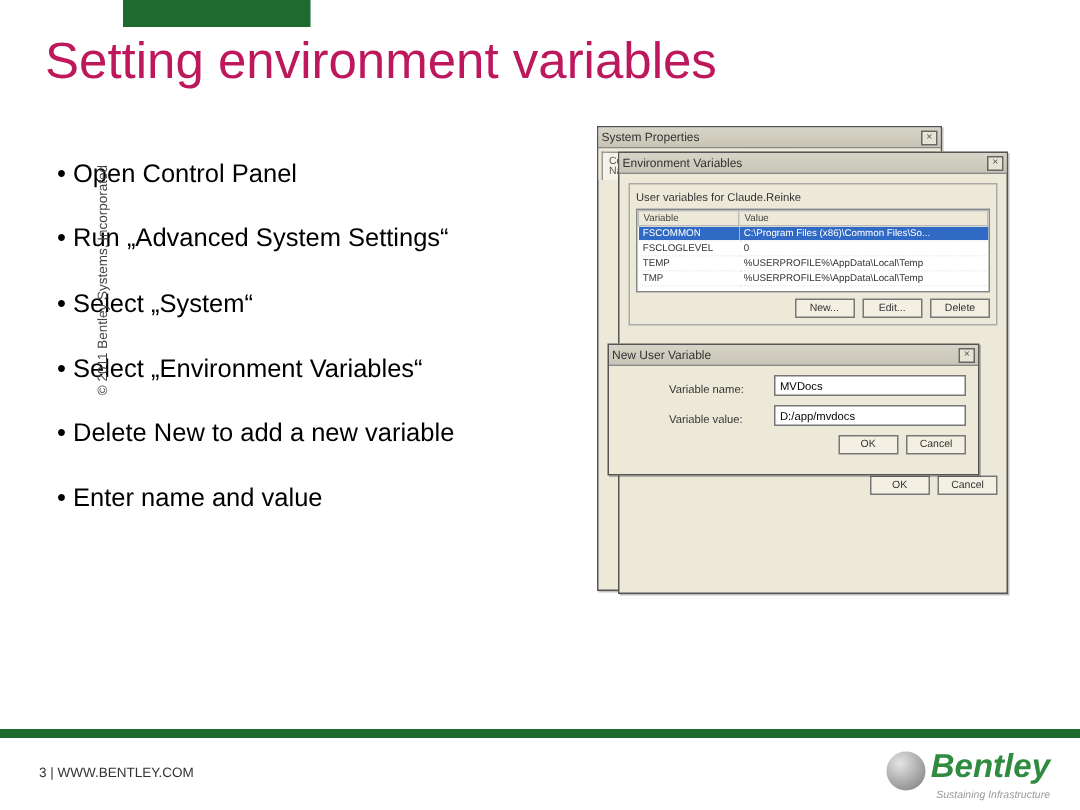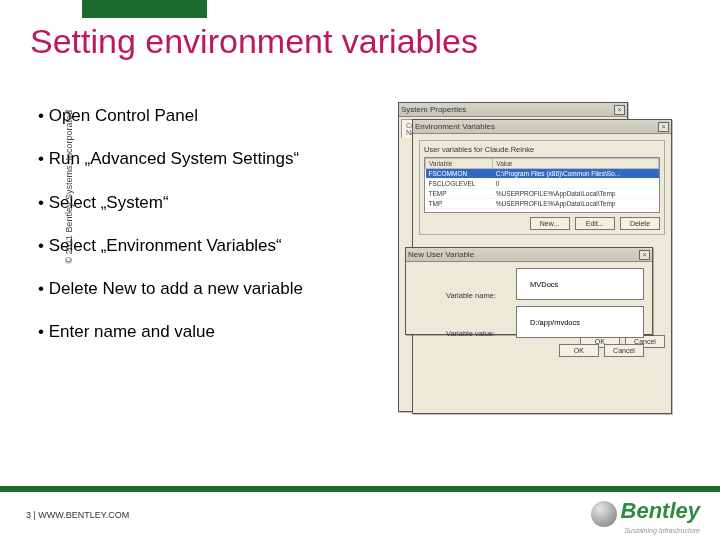--- a/index.html
+++ b/index.html
@@ -36,21 +36,21 @@
   }
   .footer-logo .ben-name { font-size: 22px; font-weight: bold; font-style: italic; color: #2e8b3f; }
   .footer-logo .ben-tag { font-size: 7px; color: #999; font-style: italic; display:block; text-align:right;}
   .footer-logo .ben-dot {
     display:inline-block; width: 26px; height:26px; border-radius:50%;
     background: radial-gradient(circle at 35% 30%, #e5e5e5, #777);
     vertical-align: middle; margin-right:4px;
   }
 
   
-  .screens { position: absolute; top: 102px; left: 398px; width: 295px; height: 330px; }
+  .screens { position: absolute; top: 84px; left: 398px; width: 295px; height: 330px; }
 
   .win {
     position: absolute; background: #ece9d8; border: 1px solid #555;
     box-shadow: 1px 1px 0 rgba(0,0,0,0.25);
     font-size: 8px; color: #222;
   }
   .win .titlebar {
     height: 14px; background: linear-gradient(#d7d5c8, #c8c5b6);
     border-bottom: 1px solid #888; display:flex; align-items:center;
     justify-content: space-between; padding: 0 2px;
@@ -93,21 +93,21 @@
     border:1px solid #777; background:#f3f0e3; font-size:7px; color:#333;
     text-align:center; margin-left:3px;
   }
 
   
   .newvar { top: 145px; left: 7px; width: 248px; height: 88px; }
   .newvar .body { padding: 6px 8px; }
   .fldrow { display:flex; align-items:flex-end; margin-bottom:6px;margin-left:32px; }
   .fldrow label { width: 70px; font-size:7.5px; color:#333; }
   .fldrow input {
-    flex:1; height:32px; font-size:7.5px; padding:0 13px;
+    flex:1; height:14px; font-size:7.5px; padding:0 3px;
     border:1px solid #777; background:#fff;
   }
 </style>
 </head>
 <body>
 
 <div class="accent-bar"></div>
 
 <h1 class="title">Setting environment variables</h1>
 

